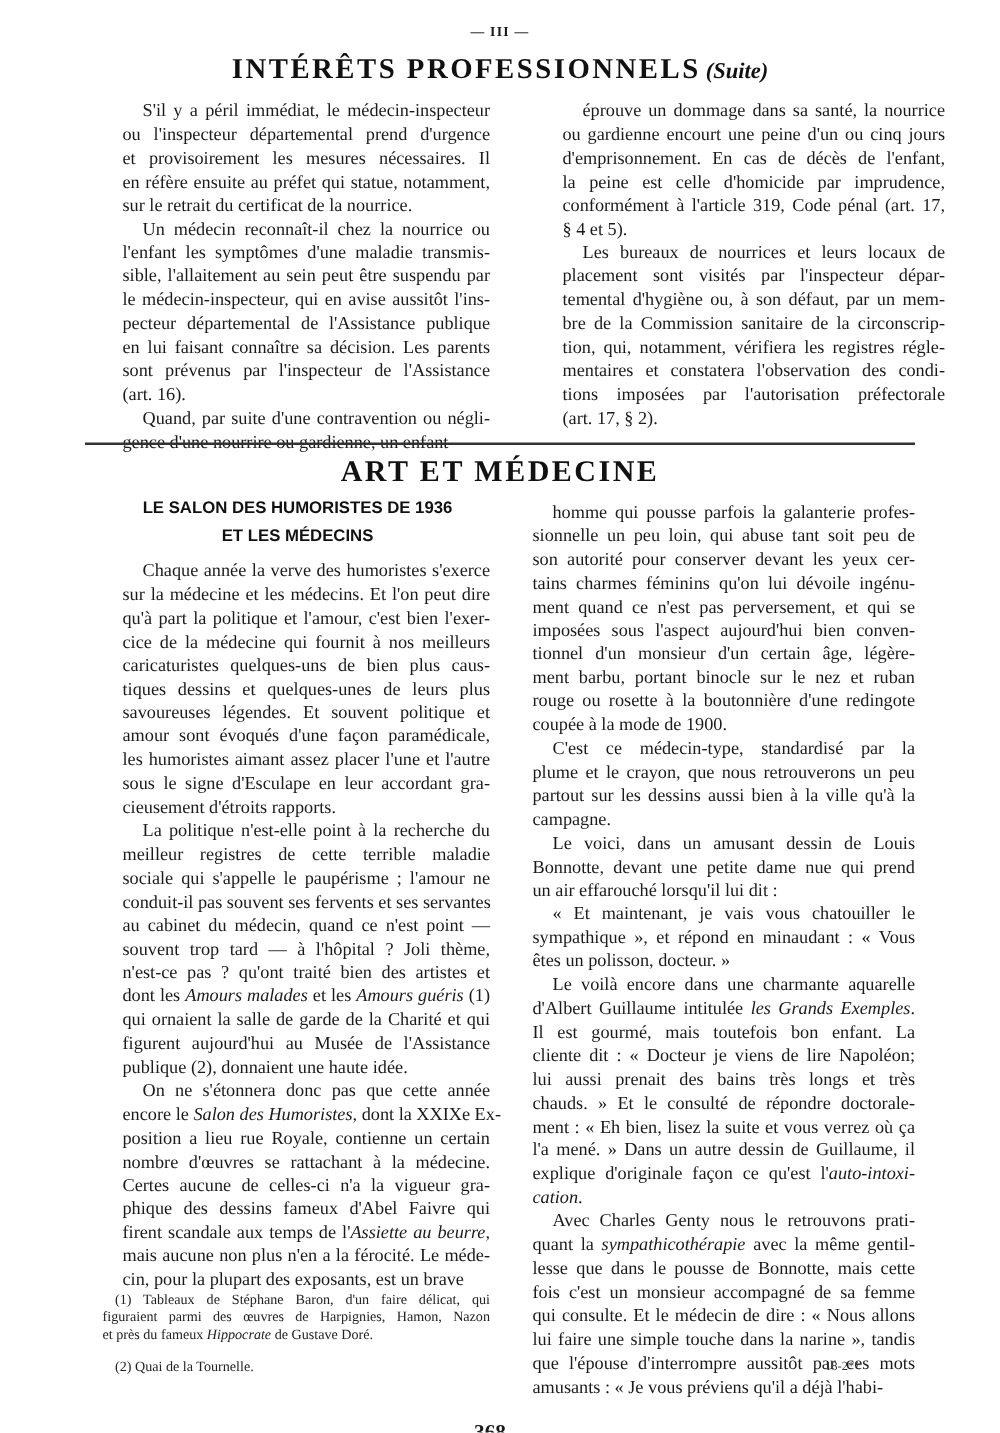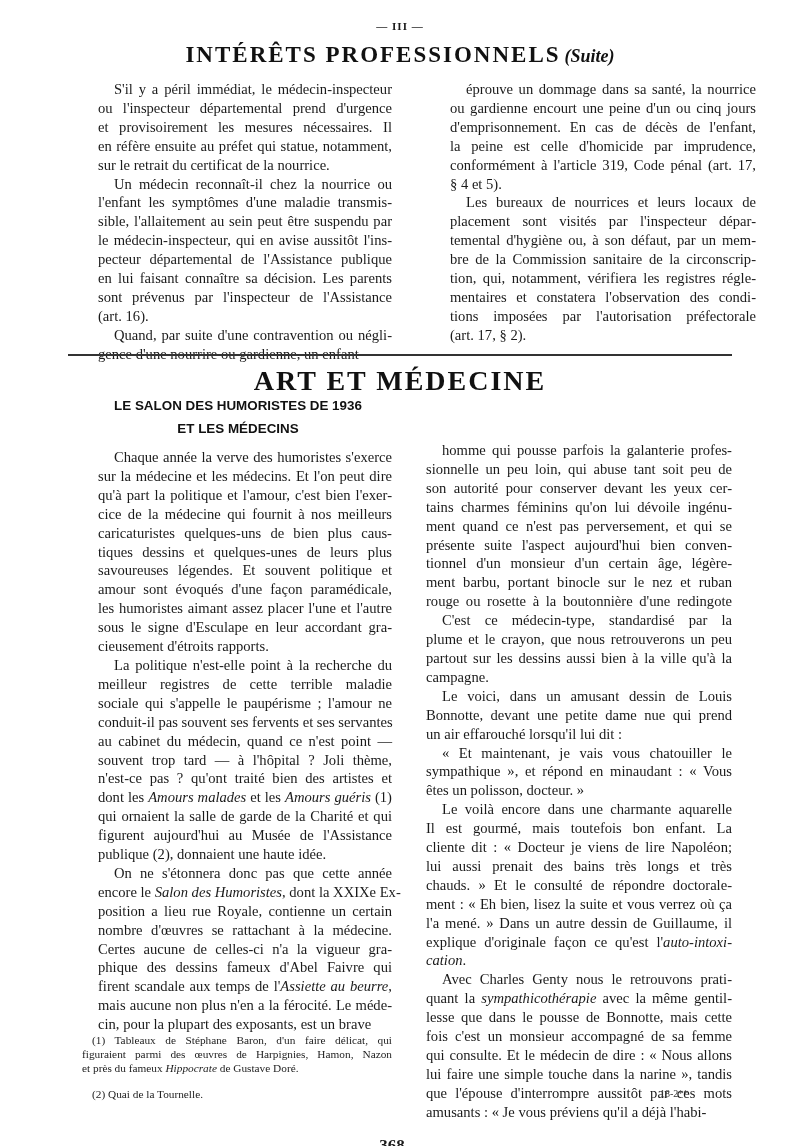--- a/index.html
+++ b/index.html
@@ -11,32 +11,32 @@
     .page-num-top {
       position: absolute; top: 20px; left: 0; width: 800px; text-align: center;
       font-family: "Liberation Serif", serif; font-size: 11px; font-weight: bold; letter-spacing: 1px;
     }
     .section-title {
       position: absolute; left: 0; width: 800px; text-align: center;
       font-family: "Liberation Serif", serif; font-weight: bold; letter-spacing: 2px; color: #111;
     }
     .title1 { top: 42px; font-size: 23px; }
     .title1 .suite { font-style: italic; font-weight: bold; font-size: 18px; letter-spacing: 0; margin-left: 4px; }
-    .title2 { top: 365px; font-size: 28px; text-align: center; }
+    .title2 { top: 365px; font-size: 24px; text-align: center; }
     .col {
       position: absolute; font-family: "Liberation Serif", serif; font-size: 14.6px; line-height: 18.9px;
       text-align: justify; color: #1a1a1a;
     }
     .col p { margin: 0; text-indent: 16px; }
     .line { display: block; text-align: justify; text-align-last: justify; white-space: nowrap; }
     .line.last { text-align-last: left; }
     .c1 { left: 82px; top: 80px; width: 310px; }
     .c2 { left: 434px; top: 80px; width: 322px; }
     .c3 { left: 82px; top: 448px; width: 310px; }
-    .c4 { left: 410px; top: 401px; width: 322px; margin-top: 40px; }
+    .c4 { left: 410px; top: 401px; width: 322px; }
     .rule {
       position: absolute; left: 68px; width: 664px; height: 2px; background: #333; top: 354px;
     }
     .subhead {
       position: absolute; left: 68px; width: 340px; text-align: center;
       font-family: "Liberation Sans", sans-serif; font-weight: bold; font-size: 13.4px; color: #111;
     }
     .sh1 { top: 398px; }
     .sh2 { top: 421px; }
     .footnotes {
@@ -150,43 +150,45 @@
       <span class="line last">cin, pour la plupart des exposants, est un brave</span>
     </p>
   </div>
 <div class="col c4">
     <p>
       <span class="line" style="padding-left: 16px;">homme qui pousse parfois la galanterie profes-</span>
       <span class="line">sionnelle un peu loin, qui abuse tant soit peu de</span>
       <span class="line">son autorité pour conserver devant les yeux cer-</span>
       <span class="line">tains charmes féminins qu'on lui dévoile ingénu-</span>
       <span class="line">ment quand ce n'est pas perversement, et qui se</span>
-      <span class="line">présente suite l'aspect aujourd'hui bien conven-</span>
+      <span class="line">imposées sous l'aspect aujourd'hui bien conven-</span>
       <span class="line">tionnel d'un monsieur d'un certain âge, légère-</span>
       <span class="line">ment barbu, portant binocle sur le nez et ruban</span>
       <span class="line">rouge ou rosette à la boutonnière d'une redingote</span>
+      <span class="line last">coupée à la mode de 1900.</span>
     </p>
     <p>
       <span class="line" style="padding-left: 16px;">C'est ce médecin-type, standardisé par la</span>
       <span class="line">plume et le crayon, que nous retrouverons un peu</span>
       <span class="line">partout sur les dessins aussi bien à la ville qu'à la</span>
       <span class="line last">campagne.</span>
     </p>
     <p>
       <span class="line" style="padding-left: 16px;">Le voici, dans un amusant dessin de Louis</span>
       <span class="line">Bonnotte, devant une petite dame nue qui prend</span>
       <span class="line last">un air effarouché lorsqu'il lui dit :</span>
     </p>
     <p>
       <span class="line" style="padding-left: 16px;">« Et maintenant, je vais vous chatouiller le</span>
       <span class="line">sympathique », et répond en minaudant : « Vous</span>
       <span class="line last">êtes un polisson, docteur. »</span>
     </p>
     <p>
       <span class="line" style="padding-left: 16px;">Le voilà encore dans une charmante aquarelle</span>
+      <span class="line">d'Albert Guillaume intitulée <i>les Grands Exemples</i>.</span>
       <span class="line">Il est gourmé, mais toutefois bon enfant. La</span>
       <span class="line">cliente dit : « Docteur je viens de lire Napoléon;</span>
       <span class="line">lui aussi prenait des bains très longs et très</span>
       <span class="line">chauds. » Et le consulté de répondre doctorale-</span>
       <span class="line">ment : « Eh bien, lisez la suite et vous verrez où ça</span>
       <span class="line">l'a mené. » Dans un autre dessin de Guillaume, il</span>
       <span class="line">explique d'originale façon ce qu'est l'<i>auto-intoxi-</i></span>
       <span class="line last"><i>cation</i>.</span>
     </p>
     <p>

